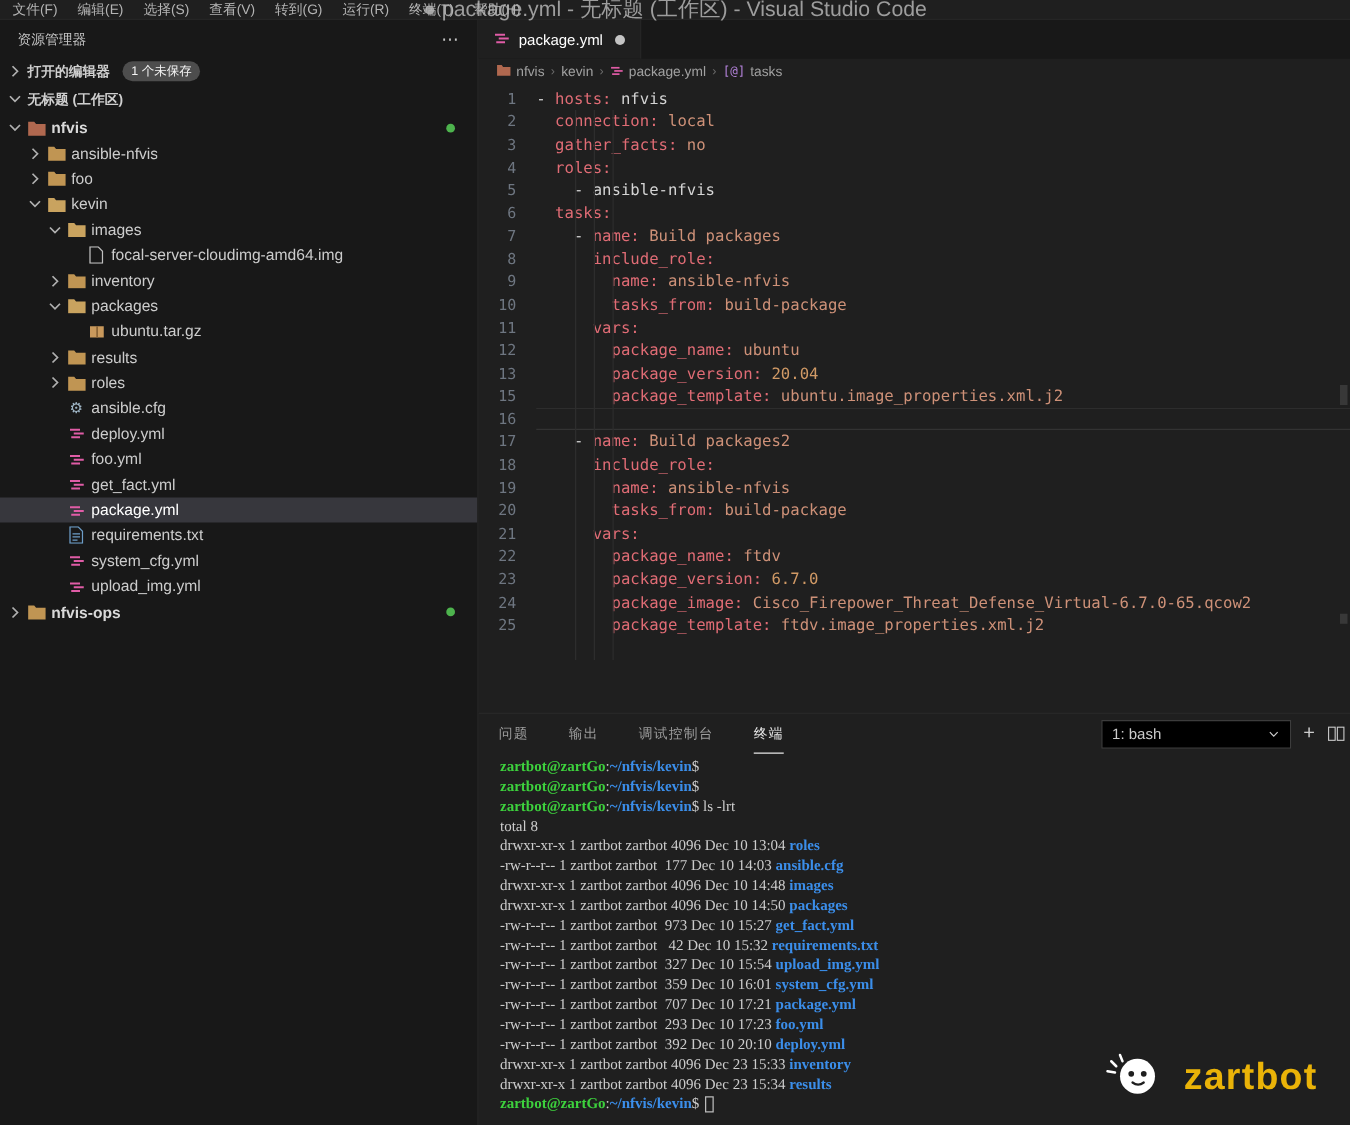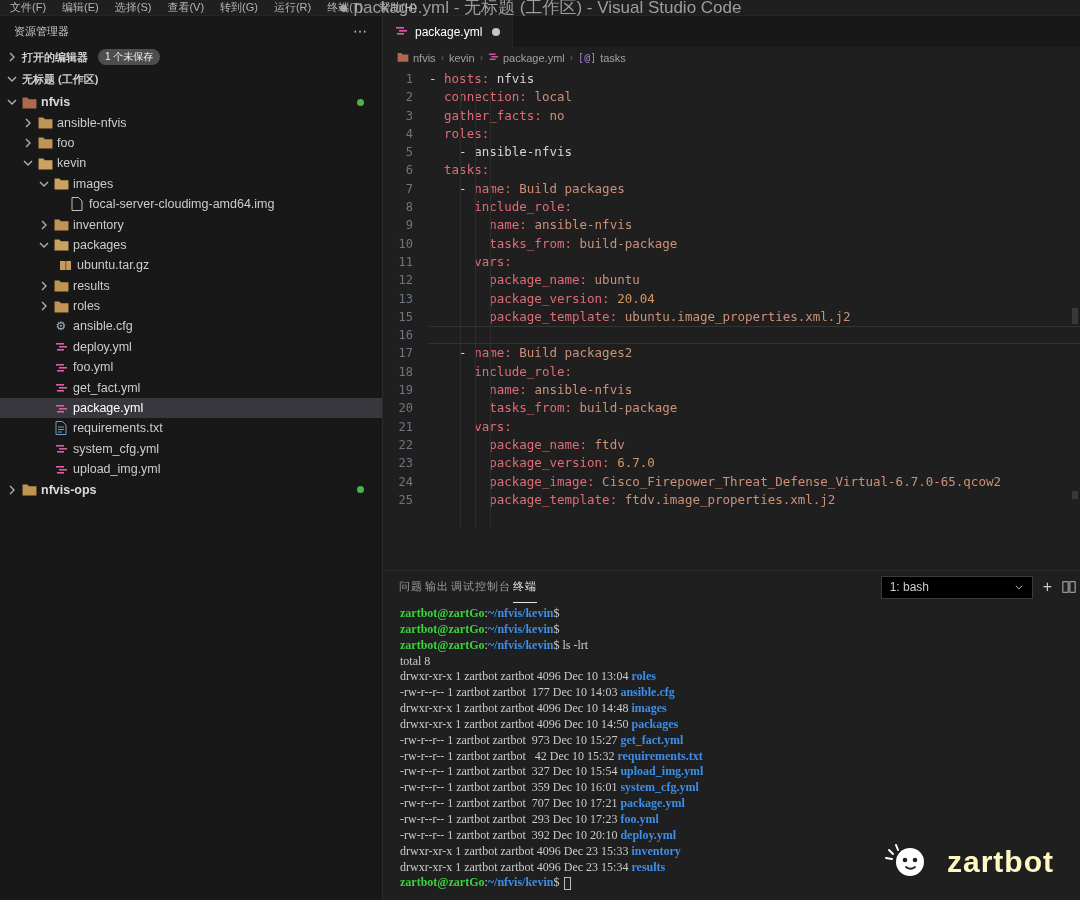--- a/index.html
+++ b/index.html
@@ -48,35 +48,35 @@
   .ln{width:46px;text-align:right;padding-right:16px;color:#6e7681;flex:none;font-size:12px}
   .lt{flex:1;min-width:0}
   .cl.cur .lt{box-shadow:inset 0 1px 0 #333333, inset 0 -1px 0 #333333}
   .tk-k{color:#e06c75}
   .tk-s{color:#ce9178}
   .tk-n{color:#d19a66}
   .tk-p{color:#d4d4d4}
 
   
   .panel{height:330px;background:#1f1f1f;border-top:1px solid #2b2b2b;display:flex;flex-direction:column;flex:none}
-  .panel-head{height:32px;display:flex;align-items:center;padding:0 0 0 16px;gap:2px;flex:none}
+  .panel-head{height:32px;display:flex;align-items:center;padding:0 0 0 16px;gap:32px;flex:none}
   .ptab{font-size:11px;color:#9d9d9d;height:100%;display:flex;align-items:center;border-bottom:1px solid transparent;letter-spacing:1px}
   .ptab.active{color:#e7e7e7;border-bottom-color:#e7e7e7}
   .panel-right{margin-left:auto;display:flex;align-items:center;gap:10px;padding-right:4px}
   .shell-select{display:flex;align-items:center;background:#000000;border:1px solid #3c3c3c;color:#cccccc;font-size:12px;height:23px;padding:0 8px;width:152px;justify-content:space-between}
   .icon-btn{color:#cccccc;font-size:16px;line-height:1;display:flex;align-items:center}
   .term{flex:1;padding:3px 0 0 17px;font-family:Liberation Serif, serif;font-size:12px;overflow:hidden}
   .tl{height:15.85px;line-height:15.85px;white-space:pre}
   .t-g{color:#3dd13d;font-weight:700}
   .t-b{color:#3b8eea;font-weight:700}
   .t-w{color:#cccccc}
   .t-c{display:inline-block;width:7px;height:13px;border:1px solid #bbbbbb;vertical-align:middle;margin-left:2px}
 
   
-  .watermark{position:absolute;right:26px;bottom:16px;display:flex;align-items:center;gap:20px;color:#fef9c3;z-index:5}
+  .watermark{position:absolute;right:26px;bottom:16px;display:flex;align-items:center;gap:20px;color:#eab308;z-index:5}
   .wm-text{font-size:30px;font-weight:700;letter-spacing:1px}
 </style>
 </head>
 <body>
 
 <div id="window">
 
   <div class="titlebar">
     <div class="menus">
       <span>文件(F)</span>
@@ -210,21 +210,21 @@
                 <path d="M4 6l4 4 4-4" fill="none" stroke="#b0b0b0" stroke-width="1.4"></path>
               </svg>
             </span>
             <span class="ico">
               <svg width="15" height="13" viewBox="0 0 16 14">
                 <path d="M.5 1.5h5.2l1.6 2h8.2v10H.5z" fill="#c9a35f"></path>
               </svg>
             </span>
             <span class="lbl">packages</span>
           </div>
-          <div class="ti" style="padding-left: 40px;">
+          <div class="ti" style="padding-left: 52px;">
             <span class="chev"></span>
             <span class="ico">
               <svg width="13" height="13" viewBox="0 0 13 13">
                 <rect x="1" y="2" width="11" height="9" fill="#c9995c"></rect>
                 <rect x="6" y="2" width="1.4" height="9" fill="#8a6436"></rect>
               </svg>
             </span>
             <span class="lbl">ubuntu.tar.gz</span>
           </div>
           <div class="ti" style="padding-left: 36px;">

